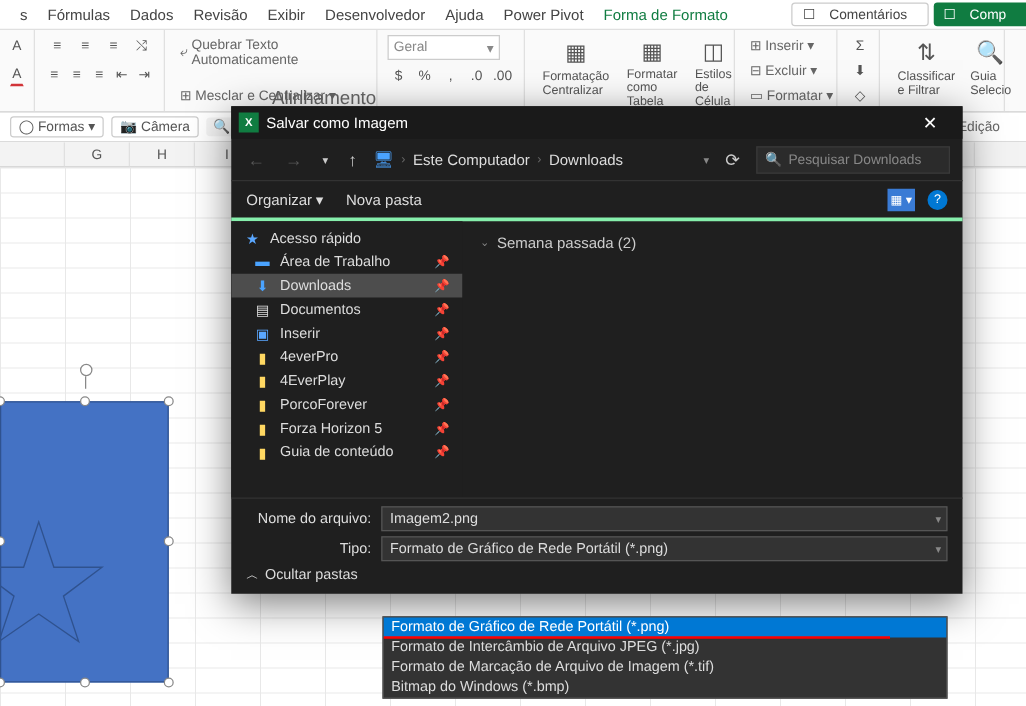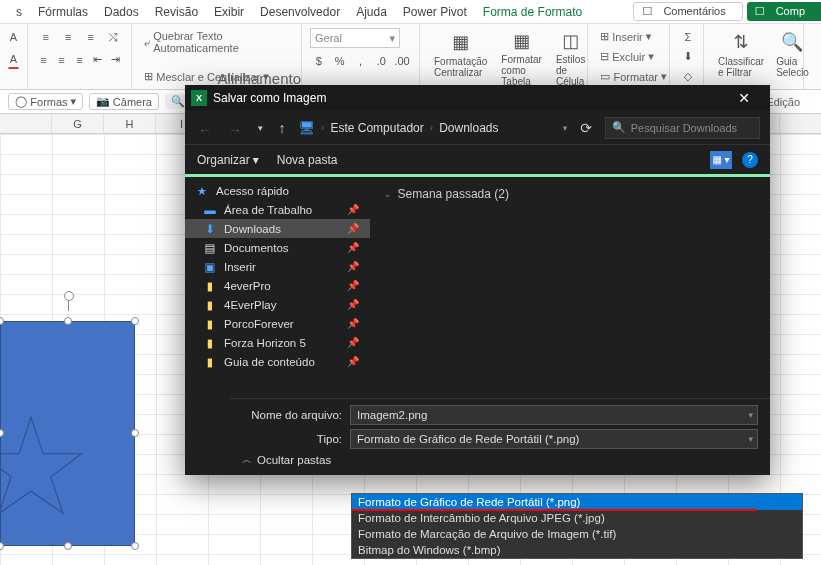--- a/index.html
+++ b/index.html
@@ -324,21 +324,21 @@
           <span class="pin">📌</span>
         </div>
       </div>
     <div class="content">
       <div class="section-hdr">
         <span class="chev">⌄</span>
         <span>Semana passada (2)</span>
       </div>
     </div>
   </div>
-  <div class="dlg-bottom" style="position:relative;margin-left:45px;">
+  <div class="dlg-bottom" style="position:relative;">
     <div class="form-row">
       <label>Nome do arquivo:</label>
       <div class="field">
           <span>Imagem2.png</span>
           <span class="chev">▾</span>
         </div>
     </div>
     <div class="form-row" style="position:relative;">
       <label>Tipo:</label>
       <div class="field">

